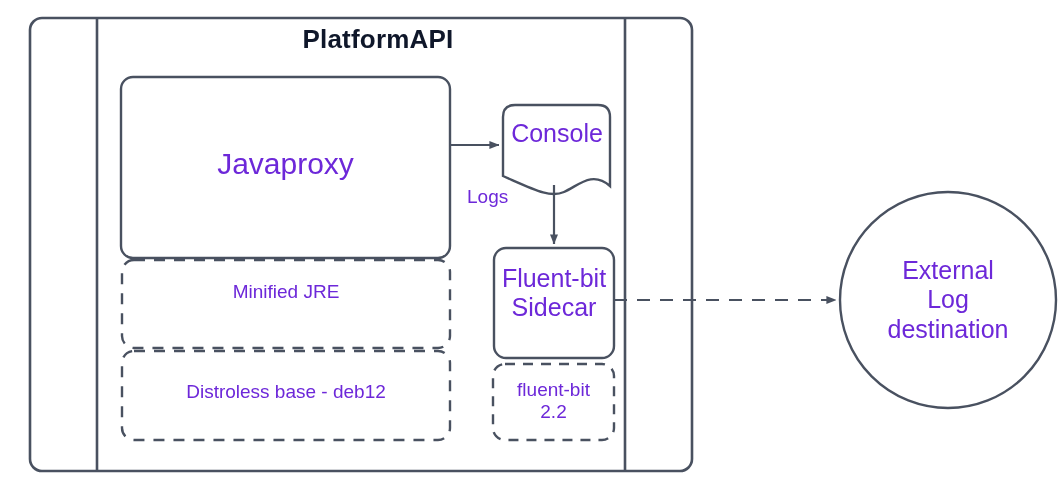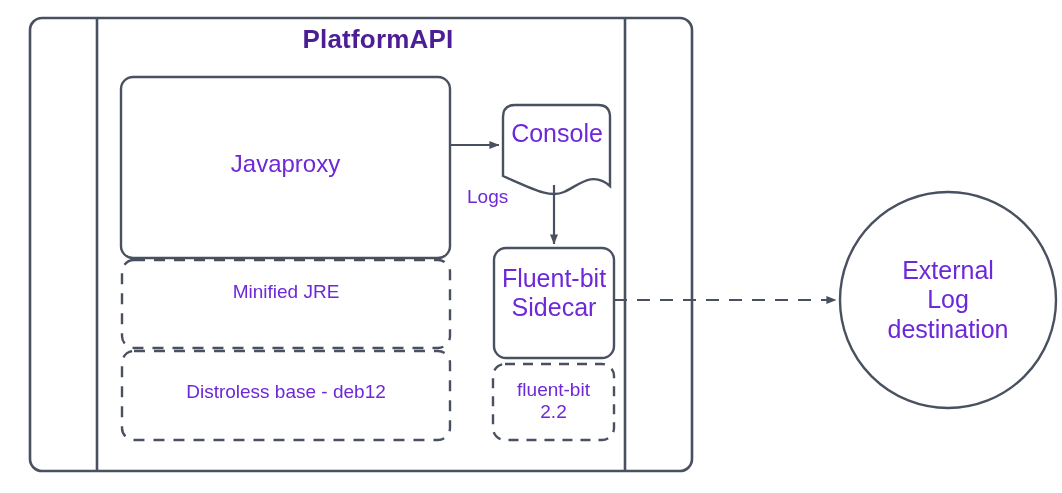--- a/index.html
+++ b/index.html
@@ -30,24 +30,24 @@
     text-align: center;
     line-height: 1.18;
     white-space: pre-line;
     display: flex;
     align-items: center;
     justify-content: center;
   }
   .lbl-title {
     font-weight: bold;
     font-size: 26px;
-    color: #4c1d95;
+    color: #0f172a;
     letter-spacing: 0.2px;
   }
-  .lbl-xl { font-size: 24px; }
+  .lbl-xl { font-size: 30px; }
   .lbl-lg { font-size: 25px; }
   .lbl-md { font-size: 19px; text-align: center; }
 </style>
 </head>
 <body>
 
 <div id="canvas">
 
   <svg id="diagram-svg" viewBox="0 0 1062 493">
     <defs>

